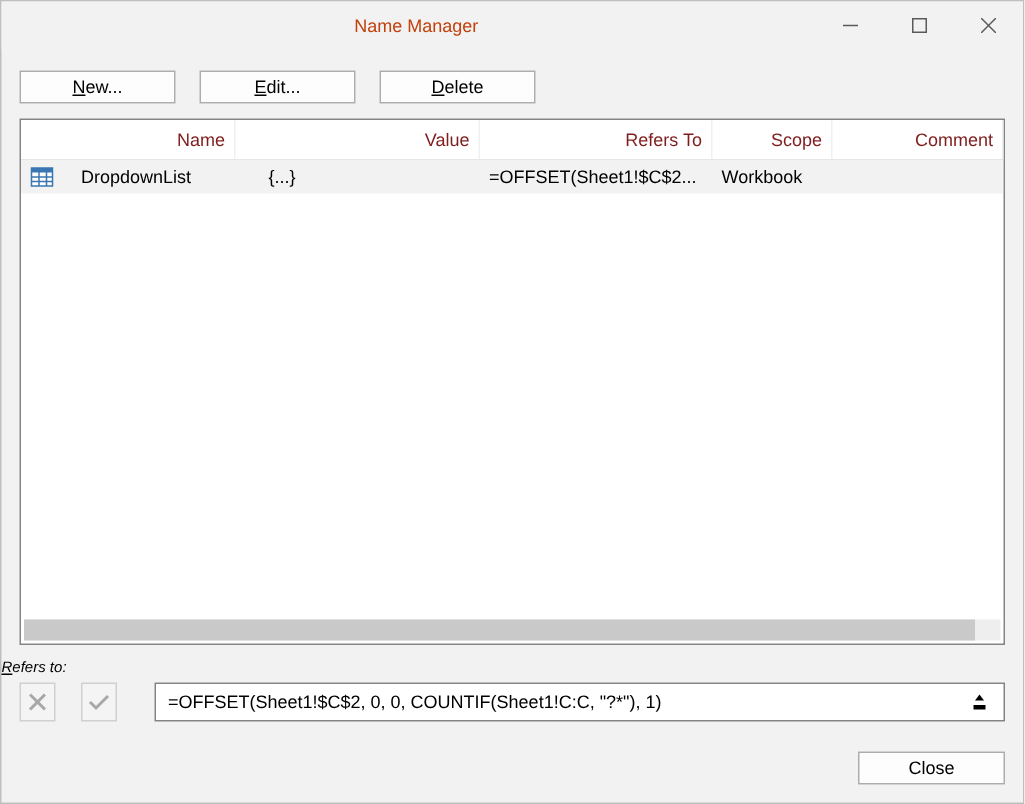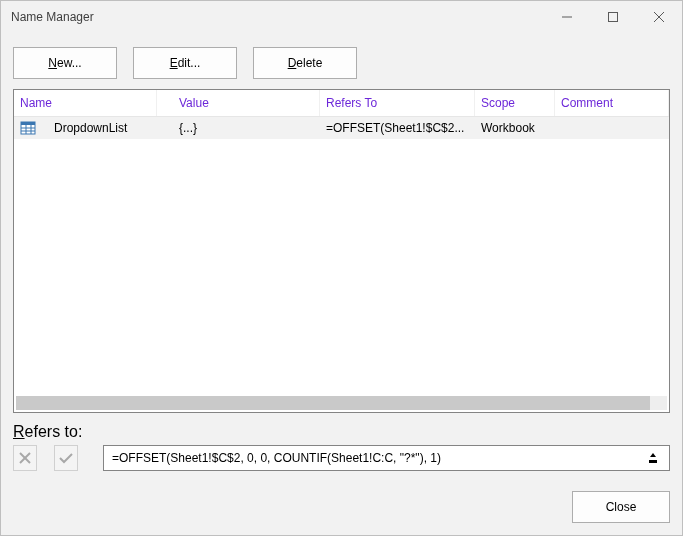--- a/index.html
+++ b/index.html
@@ -1,42 +1,42 @@
 <!DOCTYPE html>
 <html><head>
 <meta charset="utf-8">
 <style>
   * { box-sizing: border-box; }
   html, body { margin:0; padding:0; font-family: "Segoe UI", Arial, sans-serif; font-size:12px; color:#000; }
   .window { width:683px; height:536px; background:#f2f2f2; border:1px solid #bfbfbf; display:flex; flex-direction:column; }
   .titlebar { height:32px; display:flex; align-items:center; padding-left:10px; background:#f2f2f2; }
-  .titlebar .title { flex:1; font-size:12px; color:#404040; }
+  .titlebar .title { flex:1; font-size:12px; color:#c2410c;text-align:center; }
   .win-btn { width:46px; height:32px; display:flex; align-items:center; justify-content:center; color:#5a5a5a; }
   .win-btn svg { stroke:#5a5a5a; }
   .toolbar { display:flex; gap:16px; padding:14px 12px 10px 12px; }
-  .btn { height:32px; background:#fdfdfd; border:1px solid #adadad; display:flex; align-items:center; justify-content:center; font-size:12px; padding:0 10px; cursor:default; }
+  .btn { height:22px; background:#fdfdfd; border:1px solid #adadad; display:flex; align-items:center; justify-content:center; font-size:12px; padding:0 10px; cursor:default; }
   .btn.wide { width:104px; }
   .btn.filter { width:98px; margin-left:auto; }
   .list { margin:0 12px; border:1px solid #848484; background:#fff; flex:1; display:flex; flex-direction:column; overflow:hidden; }
   .list-header { display:flex; background:#fff; border-bottom:1px solid #e6e6e6; }
-  .lh { padding:6px 6px; font-size:12px; color:#6d28d9; border-right:1px solid #f0f0f0; }
+  .lh { padding:6px 6px; font-size:12px; color:#7f1d1d; border-right:1px solid #f0f0f0;text-align:right; }
   .c-name { width:143px; }
   .c-value { width:147px;margin-left:16px; }
   .c-refers { width:155px; }
   .c-scope { width:80px; }
   .c-comment { flex:1; }
   .list-body { flex:1; overflow:auto; }
   .row { display:flex; align-items:center; height:22px; }
   .row.selected { background:#f2f2f2; }
   .cell { padding:0 6px; font-size:12px; white-space:nowrap; overflow:hidden; text-overflow:ellipsis; }
   .cell.c-name { display:flex; align-items:center; gap:18px; }
   .icon-table { width:16px; height:16px; flex:0 0 16px; }
   .scrollbar { height:14px; background:#eeeeee; margin:2px; position:relative; }
   .scrollbar .thumb { position:absolute; left:0; top:0; height:14px; width:634px; background:#c9c9c9; border-radius:0; }
-  .refers-label { padding:10px 12px 4px 12px; font-size:16px; }
+  .refers-label { padding:10px 12px 4px 0; font-size:10px;font-style:italic; }
   .refers-row { display:flex; align-items:center; padding:0 12px 10px 12px; gap:17px; }
   .iconbtn { width:24px; height:26px; border:1px solid #d0d0d0; background:#f4f4f4; display:flex; align-items:center; justify-content:center; color:#a8a8a8; }
   .formula-box { flex:1; height:26px; border:1px solid #848484; background:#fff; display:flex; align-items:center; padding:0 6px; font-size:12px; margin-left:8px; }
   .formula-box input { border:none; outline:none; flex:1; font-size:12px; font-family:inherit; }
   .collapse-btn { width:20px; height:22px; display:flex; align-items:center; justify-content:center; }
   .footer { display:flex; justify-content:flex-end; padding:10px 12px 12px 0; }
   .btn.close { width:98px; }
   .tri-down { display:inline-block; margin-left:4px; width:0; height:0; border-left:4px solid transparent; border-right:4px solid transparent; border-top:4px solid #000; vertical-align:middle; }
   .uletter { text-decoration: underline; }
 </style>

